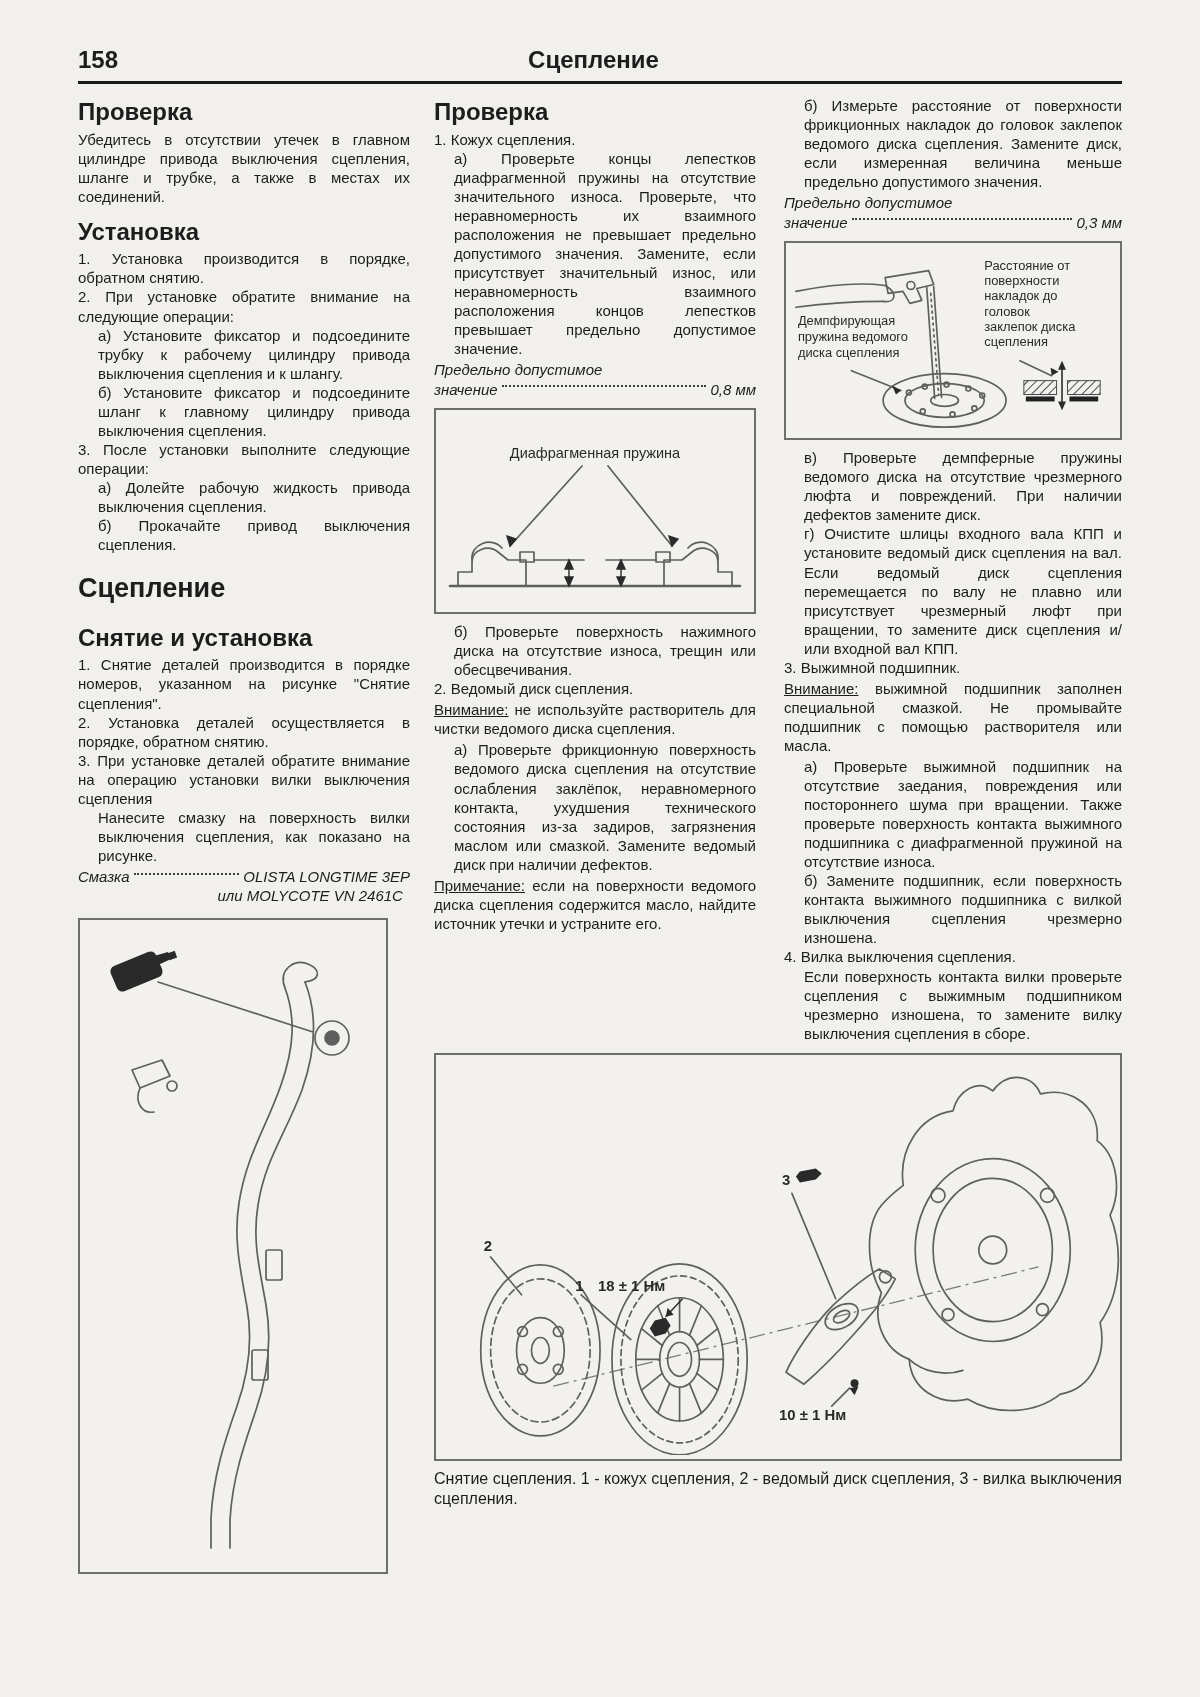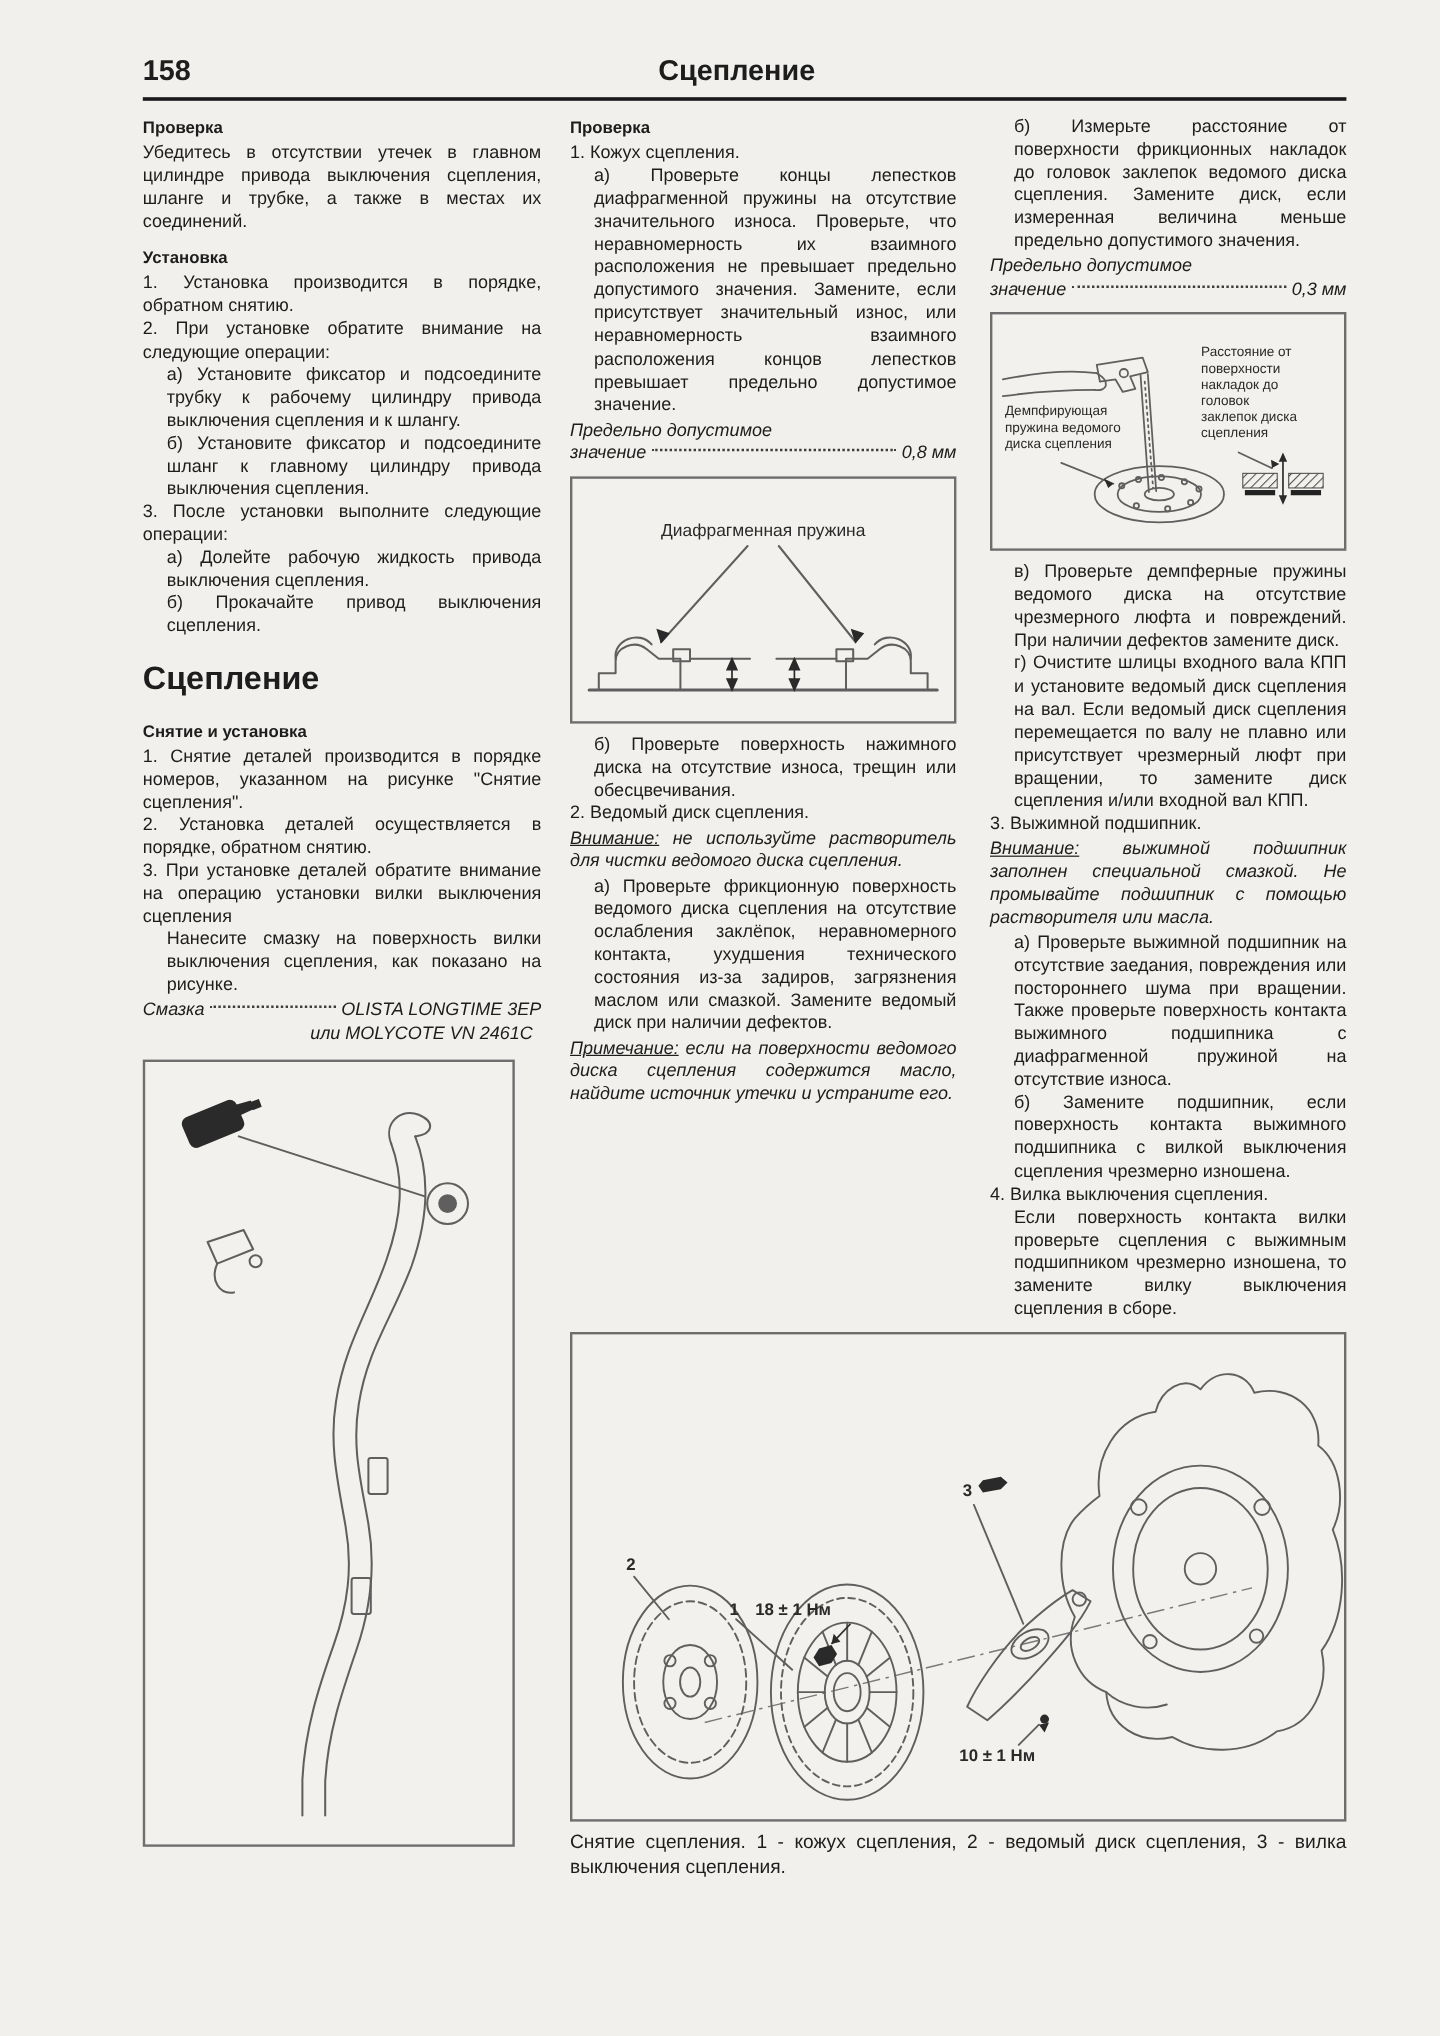--- a/index.html
+++ b/index.html
@@ -1,44 +1,44 @@
 <!DOCTYPE html>
 <html lang="ru"><head>
 <meta charset="utf-8">
 <style>
   html,body{margin:0;padding:0;}
   body{
     width:1200px;height:1697px;overflow:hidden;
     background:#f1f0ec;color:#1d1d1d;
     font-family:"Liberation Sans",sans-serif;
   }
-  .page{padding:46px 78px 0 119px;position:relative;}
+  .page{padding:46px 78px 0 78px;position:relative;}
   
   .hdr{position:relative;height:32px;}
   .pgnum{font-size:24px;font-weight:bold;}
   .hdr-title{
     position:absolute;left:50%;top:0;transform:translateX(-55%);
     font-size:24px;font-weight:bold;
   }
   .rule{height:3px;background:#1a1a1a;margin-top:3px;}
   
   .cols{display:flex;gap:24px;margin-top:12px;align-items:flex-start;}
   .col-left{width:332px;flex:none;}
   .region-right{flex:1;min-width:0;}
   .region-cols{display:flex;gap:28px;align-items:flex-start;}
   .col-mid{width:322px;flex:none;}
   .col-right{flex:1;min-width:0;}
   
   .h1{font-size:27px;font-weight:bold;line-height:1.1;margin:20px 0 2px 0;}
-  .h2{font-size:14px;font-weight:bold;line-height:1.15;margin:12px 0 4px 0;}
+  .h2{font-size:24px;font-weight:bold;line-height:1.15;margin:12px 0 4px 0;}
   .h1 + .h2{margin-top:20px;}
   [data-paras] > .h2:first-child{margin-top:2px;}
   .para{font-size:15px;line-height:1.27;text-align:justify;}
   .para.sub{margin-left:20px;}
-  .note{font-style:italic;font-size:15px;line-height:1.27;text-align:justify;margin:2px 0;}
+  .note{font-size:15px;line-height:1.27;text-align:justify;margin:2px 0;}
   .note .u{text-decoration:underline;}
   .spec{font-style:italic;font-size:15px;line-height:1.3;margin:2px 0 3px 0;}
   .leader-row{display:flex;align-items:center;}
   .leader-row .dots{flex:1;border-bottom:2px dotted #3d3d3d;margin:0 4px;transform:translateY(-3px);min-width:10px;}
   .leader-row .val{white-space:nowrap;}
   .spec-extra{padding-left:42%;}
   
   .figbox{border:2px solid #6e6e6e;background:#f2f1ed;margin:9px 0 8px 0;overflow:hidden;}
   .figbox svg{display:block;}
   .fig-left{width:306px;height:652px;margin-top:12px;}

